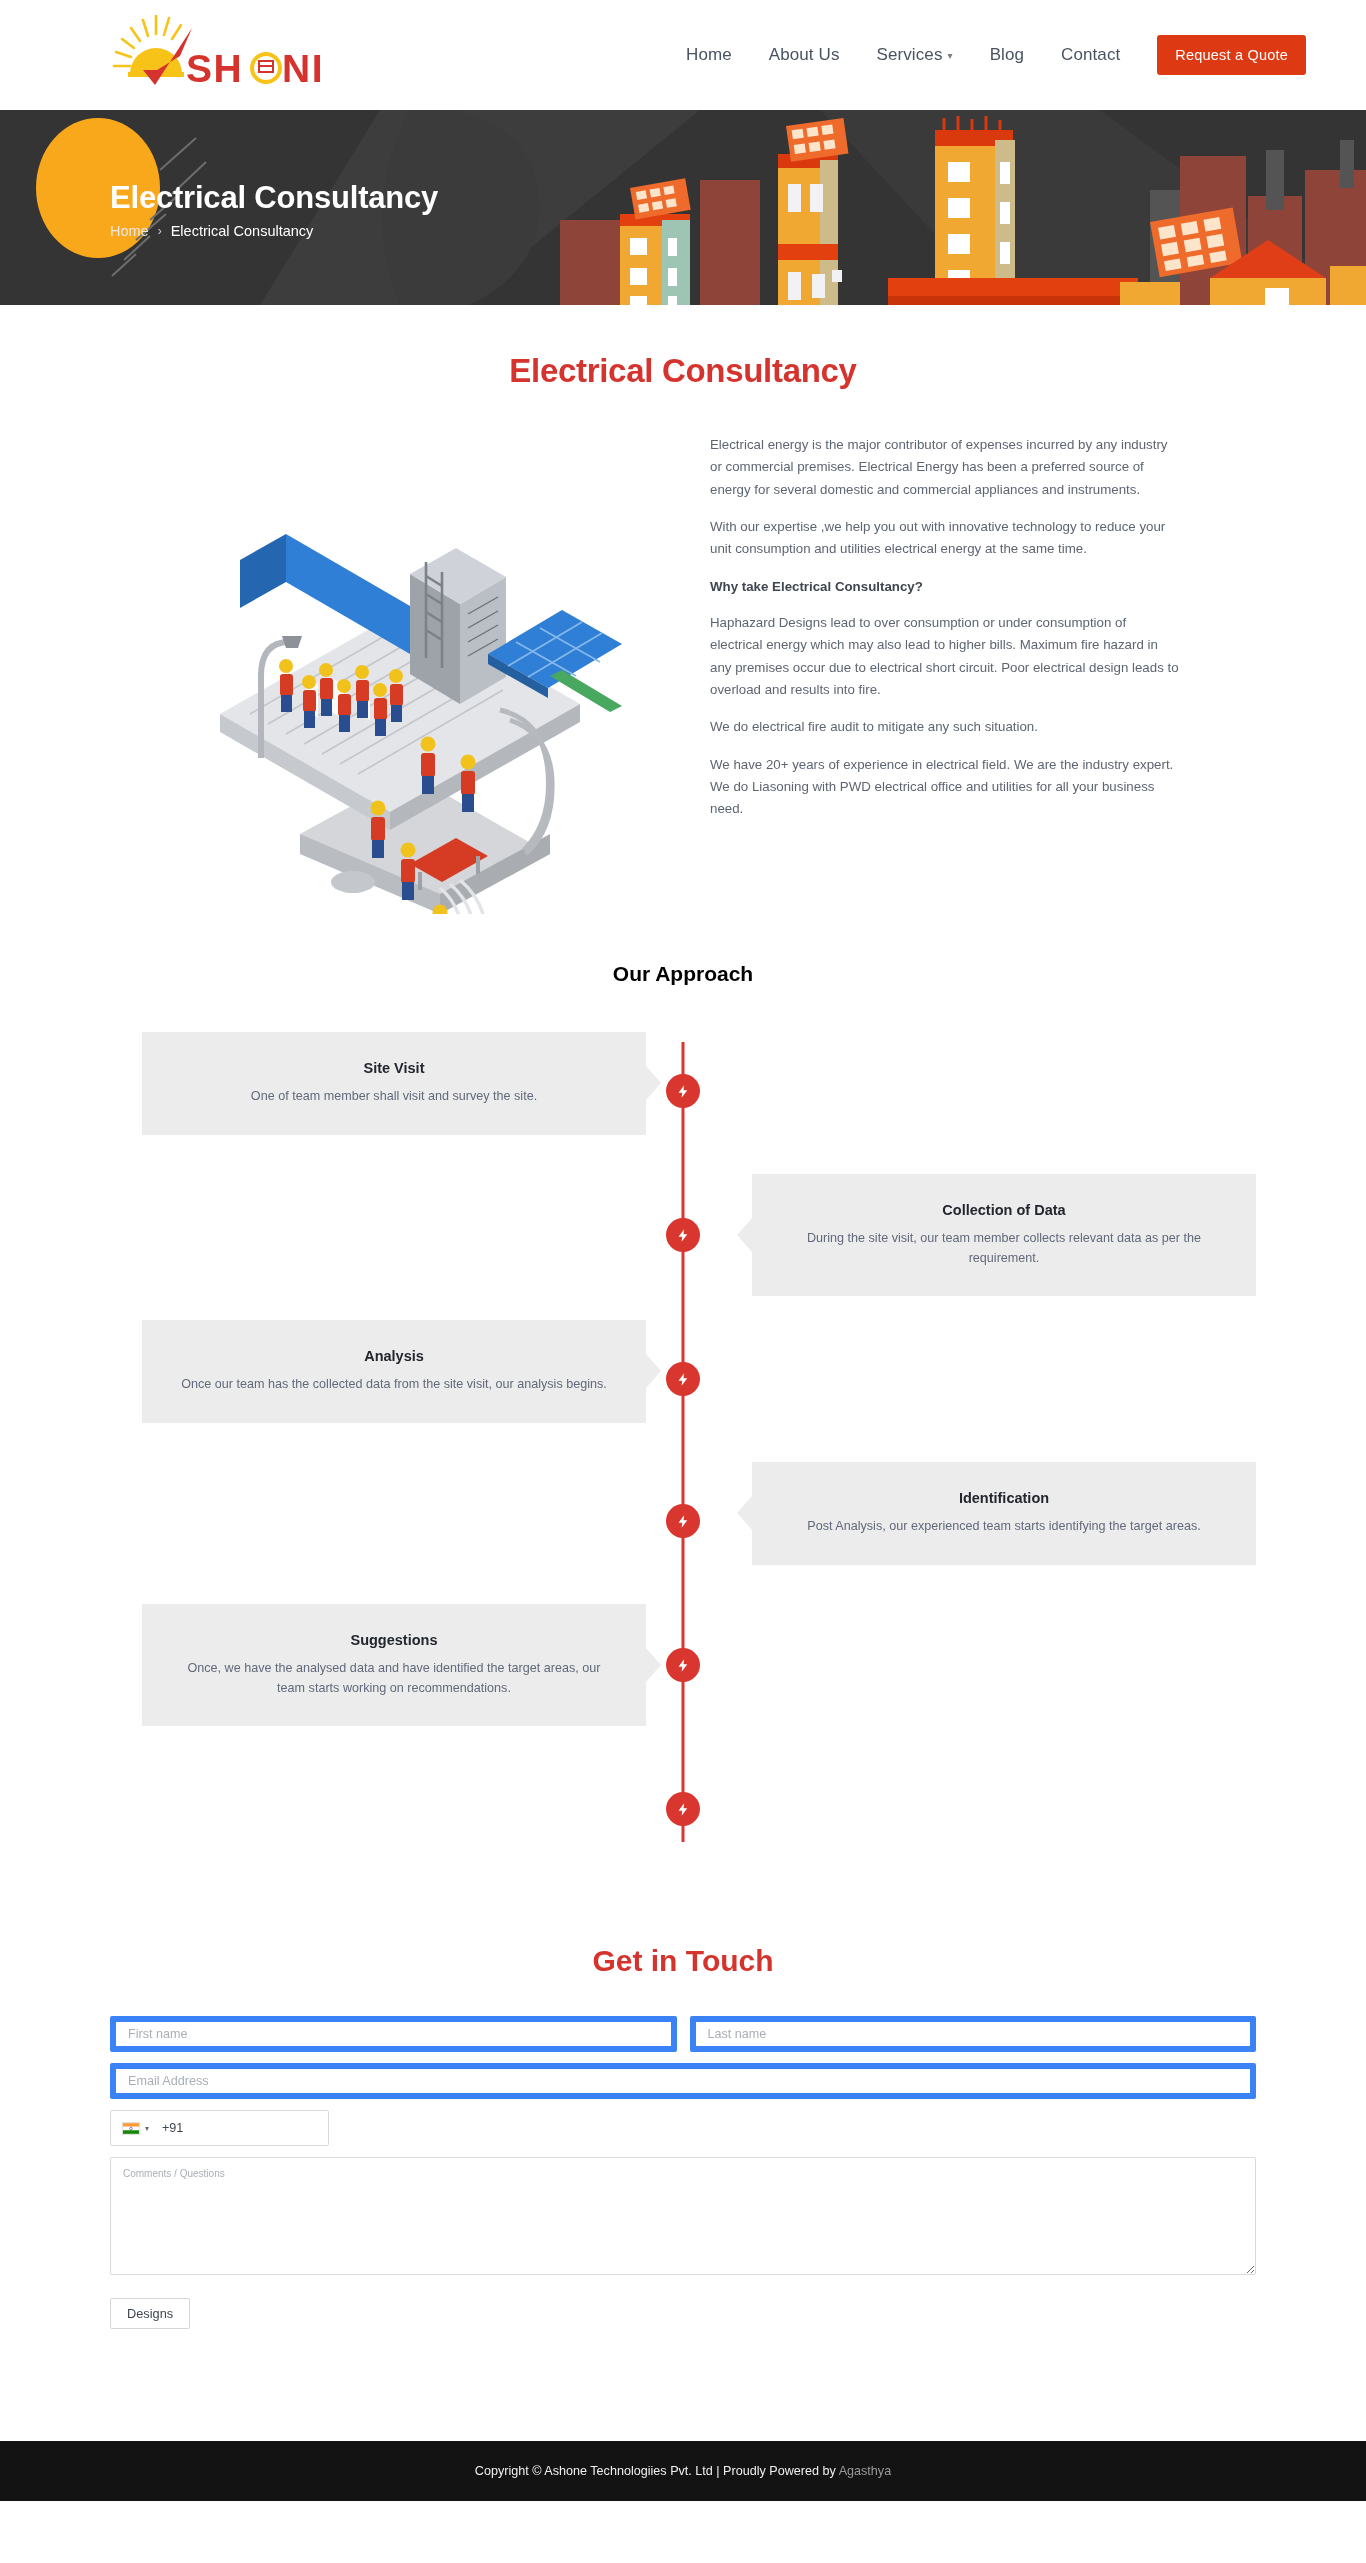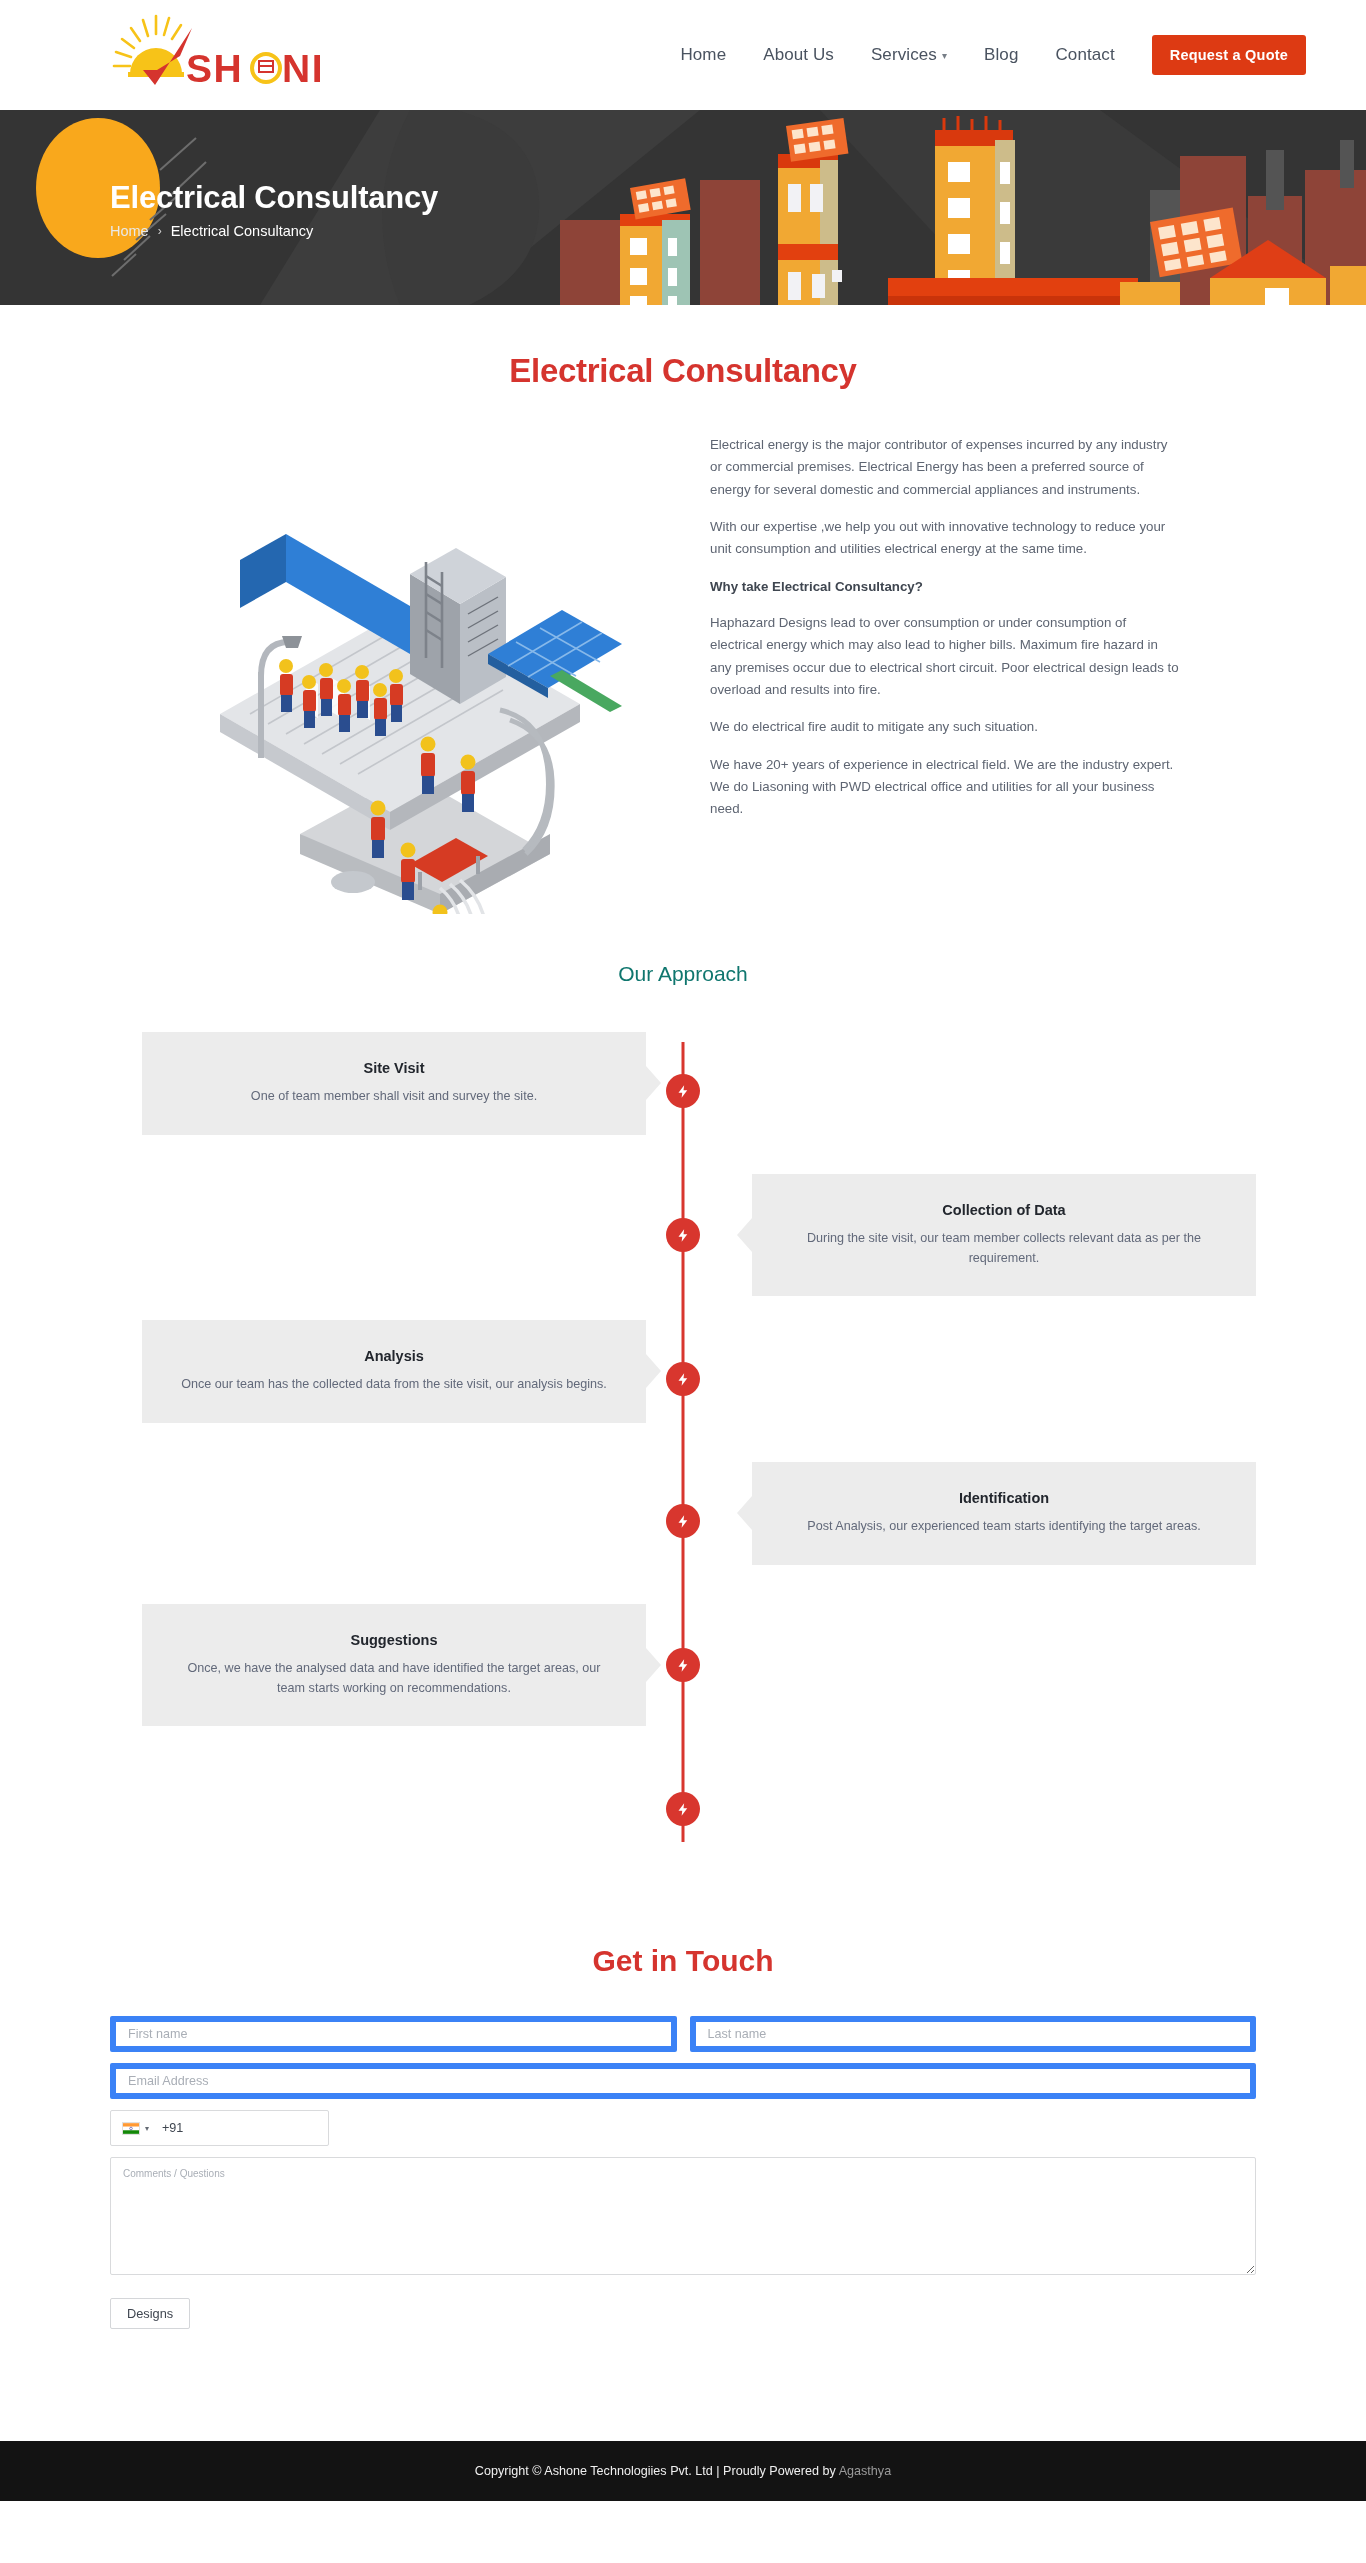--- a/index.html
+++ b/index.html
@@ -20,21 +20,21 @@
   }
   .logo-wrap{ display:flex; align-items:center; height:86px; }
   .logo-svg{ display:block; }
   .main-nav{ display:flex; align-items:center; gap:37px; }
   .nav-link{
     font-size:17px; color:#4a5360; text-decoration:none; letter-spacing:.1px;
     display:flex; align-items:center; gap:5px; cursor:pointer; white-space:nowrap;
   }
   .caret{ font-size:10px; line-height:1; position:relative; top:1px; opacity:.75;}
   .cta-btn{
-    background:#dd3a13; color:#fff; font-size:14.5px; font-weight:700;
+    background:#dd3a13; color:#fff; font-size:14.5px; font-weight:400;
     padding:12px 18px; border:none; border-radius:3px; cursor:pointer;
     letter-spacing:.2px; white-space:nowrap;
   }
 
   
   .hero{
     position:relative; height:195px; overflow:hidden;
     background:#343434;
   }
   .hero svg{ position:absolute; inset:0; width:100%; height:100%; }
@@ -63,21 +63,21 @@
   .intro-illus svg{ width:100%; height:100%; display:block;}
   .intro-copy{ flex:1; padding-top:20px; max-width:470px;}
   .intro-copy p{
     font-size:13.3px; line-height:1.68; color:#5e6572; margin-bottom:15px;
   }
   .intro-copy p.strong{ font-weight:700; color:#3f4650; margin-bottom:14px; }
 
   
   .approach{ padding:48px 0 0; }
   .approach-title{
-    text-align:center; font-size:21px; font-weight:400; color:#0f766e;
+    text-align:center; font-size:21px; font-weight:700; color:#000000;
     margin-bottom:46px;
   }
   .timeline{
     position:relative; width:1146px; margin:0 auto; padding-bottom:20px;
   }
   .timeline-line{
     position:absolute; left:50%; transform:translateX(-50%);
     top:10px; bottom:46px; width:3px; background:#d8362e;
   }
   .tl-row{

